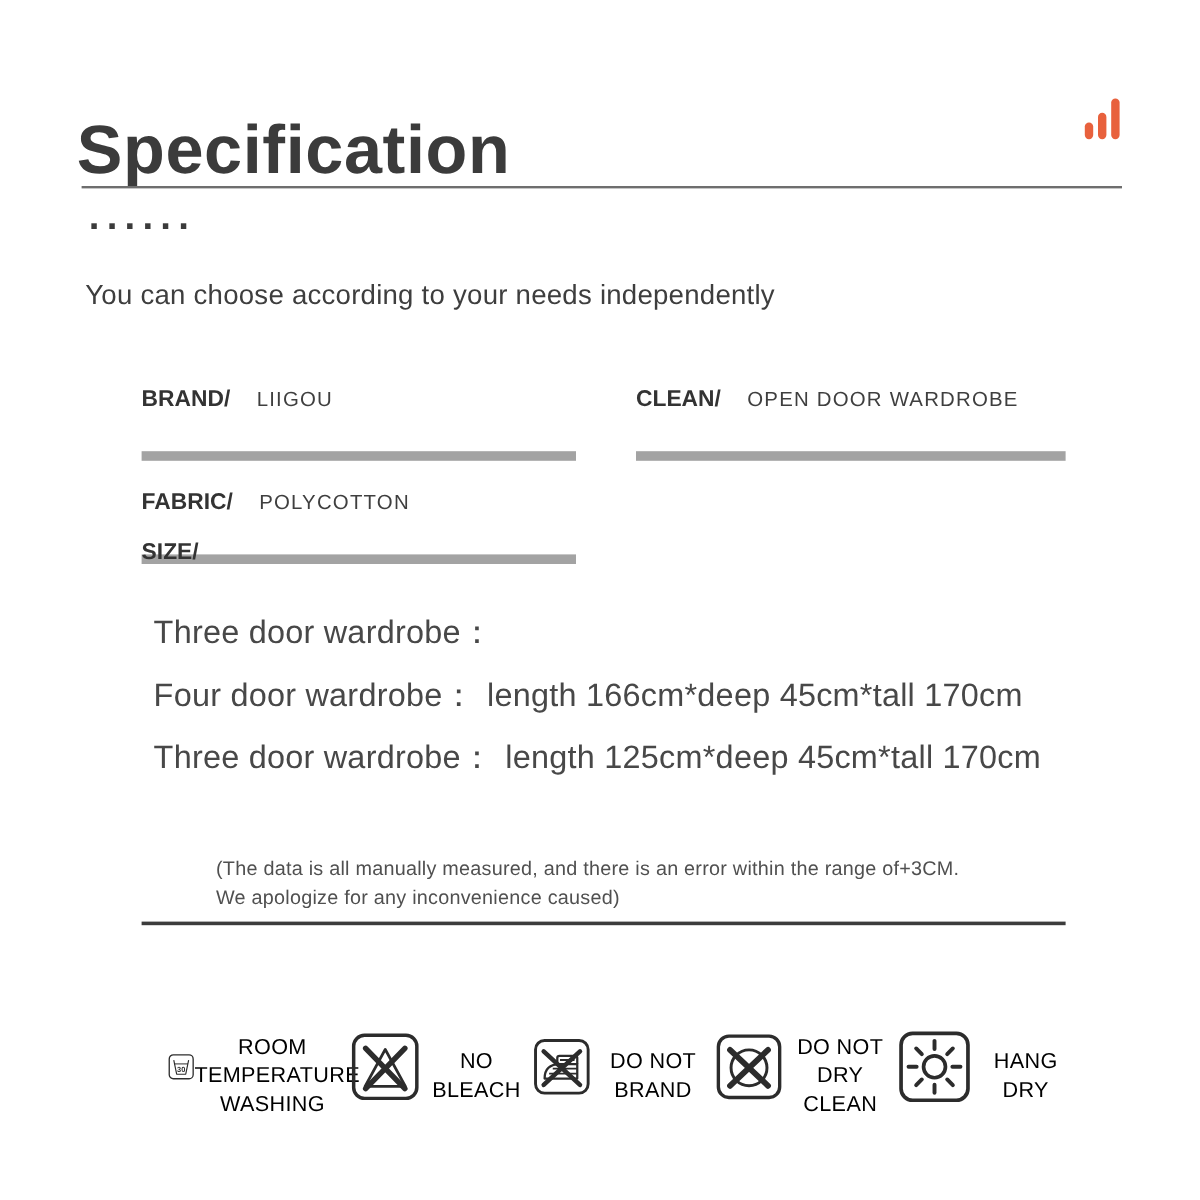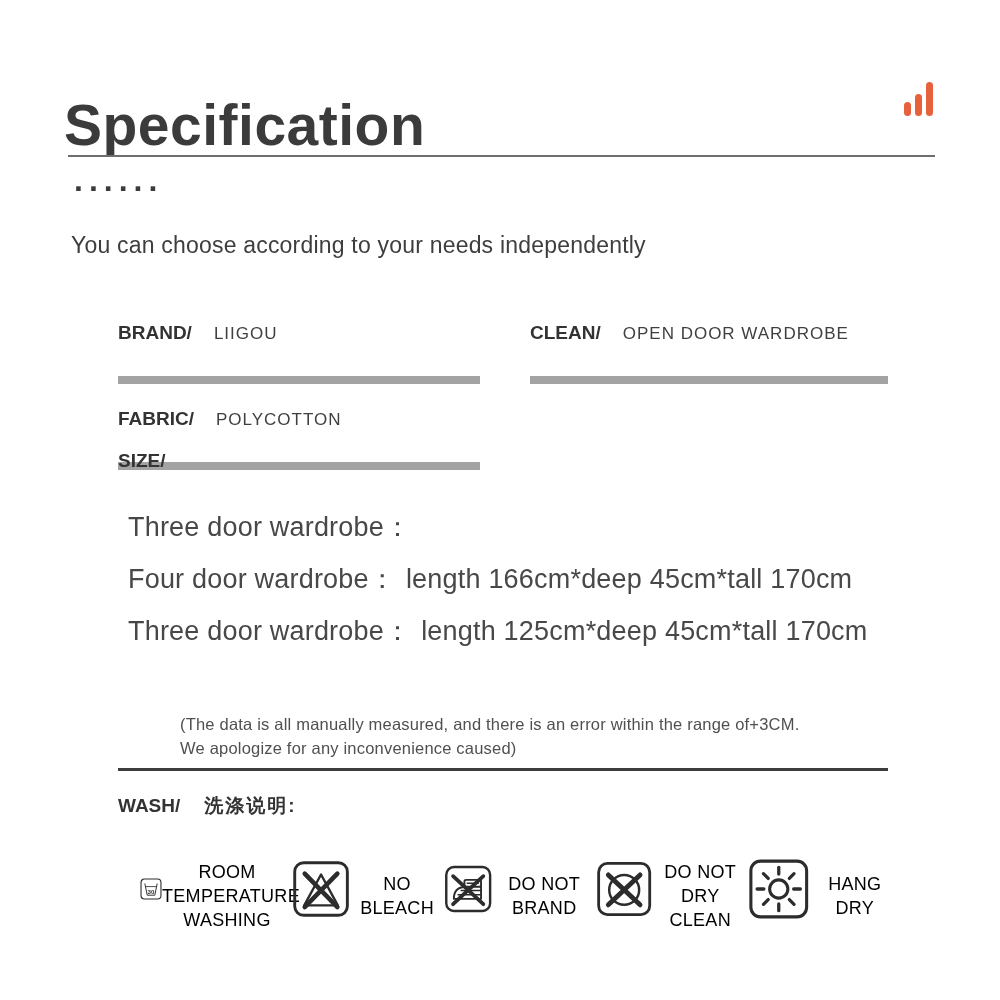--- a/index.html
+++ b/index.html
@@ -98,24 +98,20 @@
     </div>
   </div>
 
   <div class="abs note">
     <div>(The data is all manually measured, and there is an error within the range of+3CM.</div>
     <div>We apologize for any inconvenience caused)</div>
   </div>
 
   <div class="abs rule2"></div>
 
-  <div class="abs wash-head">
-    <span class="wash-label">WASH/</span>
-    <span class="wash-cn">洗涤说明:</span>
-  </div>
 
   <div class="abs wash-row">
 
     <div class="wash-item">
       <svg viewBox="0 0 64 64">
         <rect class="ic" x="3" y="3" width="58" height="58" rx="10" stroke-width="3.2"></rect>
         <path class="ic" d="M14 16 L21 50 L43 50 L50 16" stroke-width="2.8" stroke-linejoin="round"></path>
         <path class="ic" d="M15.5 25 L48.5 25" stroke-width="2.4"></path>
         <text x="32" y="45.5" text-anchor="middle" font-size="18" font-weight="600" fill="#2c2c2c" stroke="none">30</text>
       </svg>

